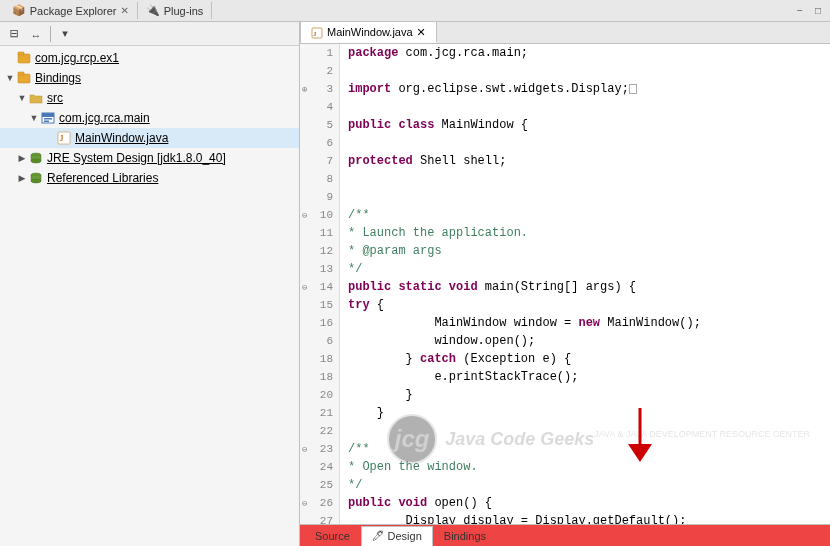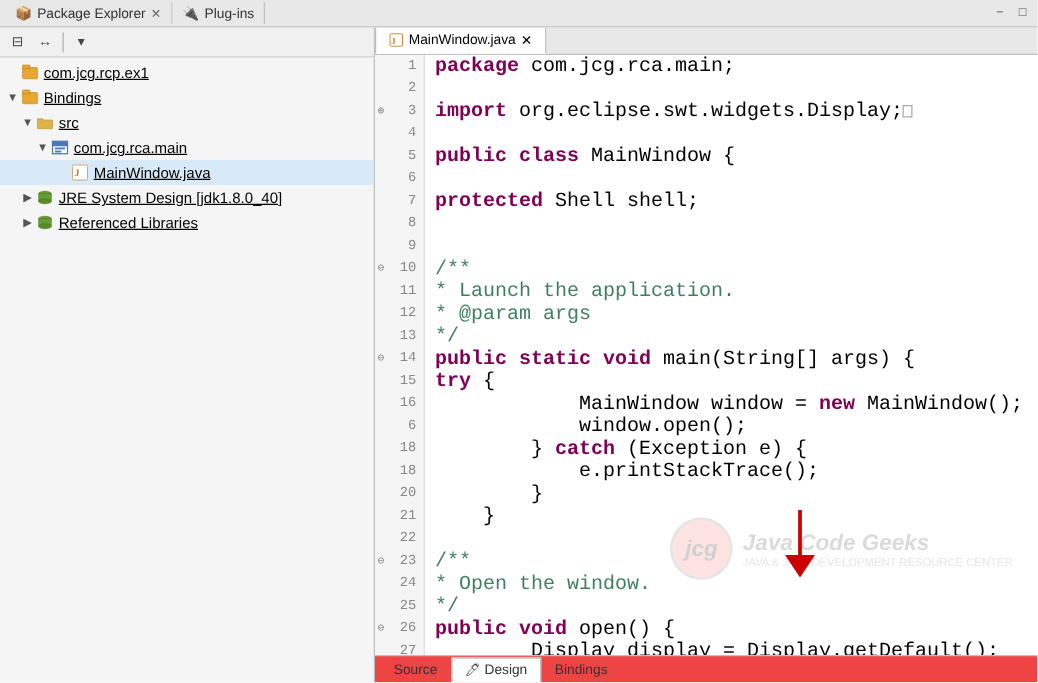--- a/index.html
+++ b/index.html
@@ -216,21 +216,21 @@
       color: #888;
     }
     .code-lines {
       flex: 1;
       padding: 0 8px;
     }
     .code-line {
       height: 18px;
       display: flex;
       align-items: center;
-      font-size: 16px;
+      font-size: 12px;
       font-family: 'Courier New', monospace;
       color: #000;
       white-space: pre;
     }
 
     
     .kw { color: #7f0055; font-weight: bold; }
     .cm { color: #3f7f5f; }
 
     
@@ -240,25 +240,25 @@
       bottom: 60px;
       opacity: 0.3;
       display: flex;
       align-items: center;
       gap: 8px;
     }
     .watermark-logo {
       width: 50px;
       height: 50px;
       border-radius: 50%;
-      background: #fca5a5;
+      background: #000000;
       display: flex;
       align-items: center;
       justify-content: center;
-      font-size: 18px;
+      font-size: 24px;
       font-style: italic;
       font-weight: bold;
       color: #666;
       border: 2px solid #aaa;
     }
     .watermark-text {
       font-size: 18px;
       font-style: italic;
       color: #888;
       font-weight: bold;
@@ -509,21 +509,21 @@
 
         </div>
       </div>
 
       <div class="watermark">
         <div style="display:flex;flex-direction:column;align-items:center;">
           <div class="watermark-logo">
             <span>jcg</span>
           </div>
         </div>
-        <div style="display:flex;flex-direction:column;">
+        <div style="display:flex;flex-direction:row;">
           <span class="watermark-text">Java Code Geeks</span>
           <span class="watermark-subtext">JAVA &amp; JAVA DEVELOPMENT RESOURCE CENTER</span>
         </div>
       </div>
 
       <div class="red-arrow">
         <svg width="40" height="60" viewBox="0 0 40 60">
 
           <line x1="20" y1="2" x2="20" y2="42" stroke="#cc0000" stroke-width="3"></line>
 

